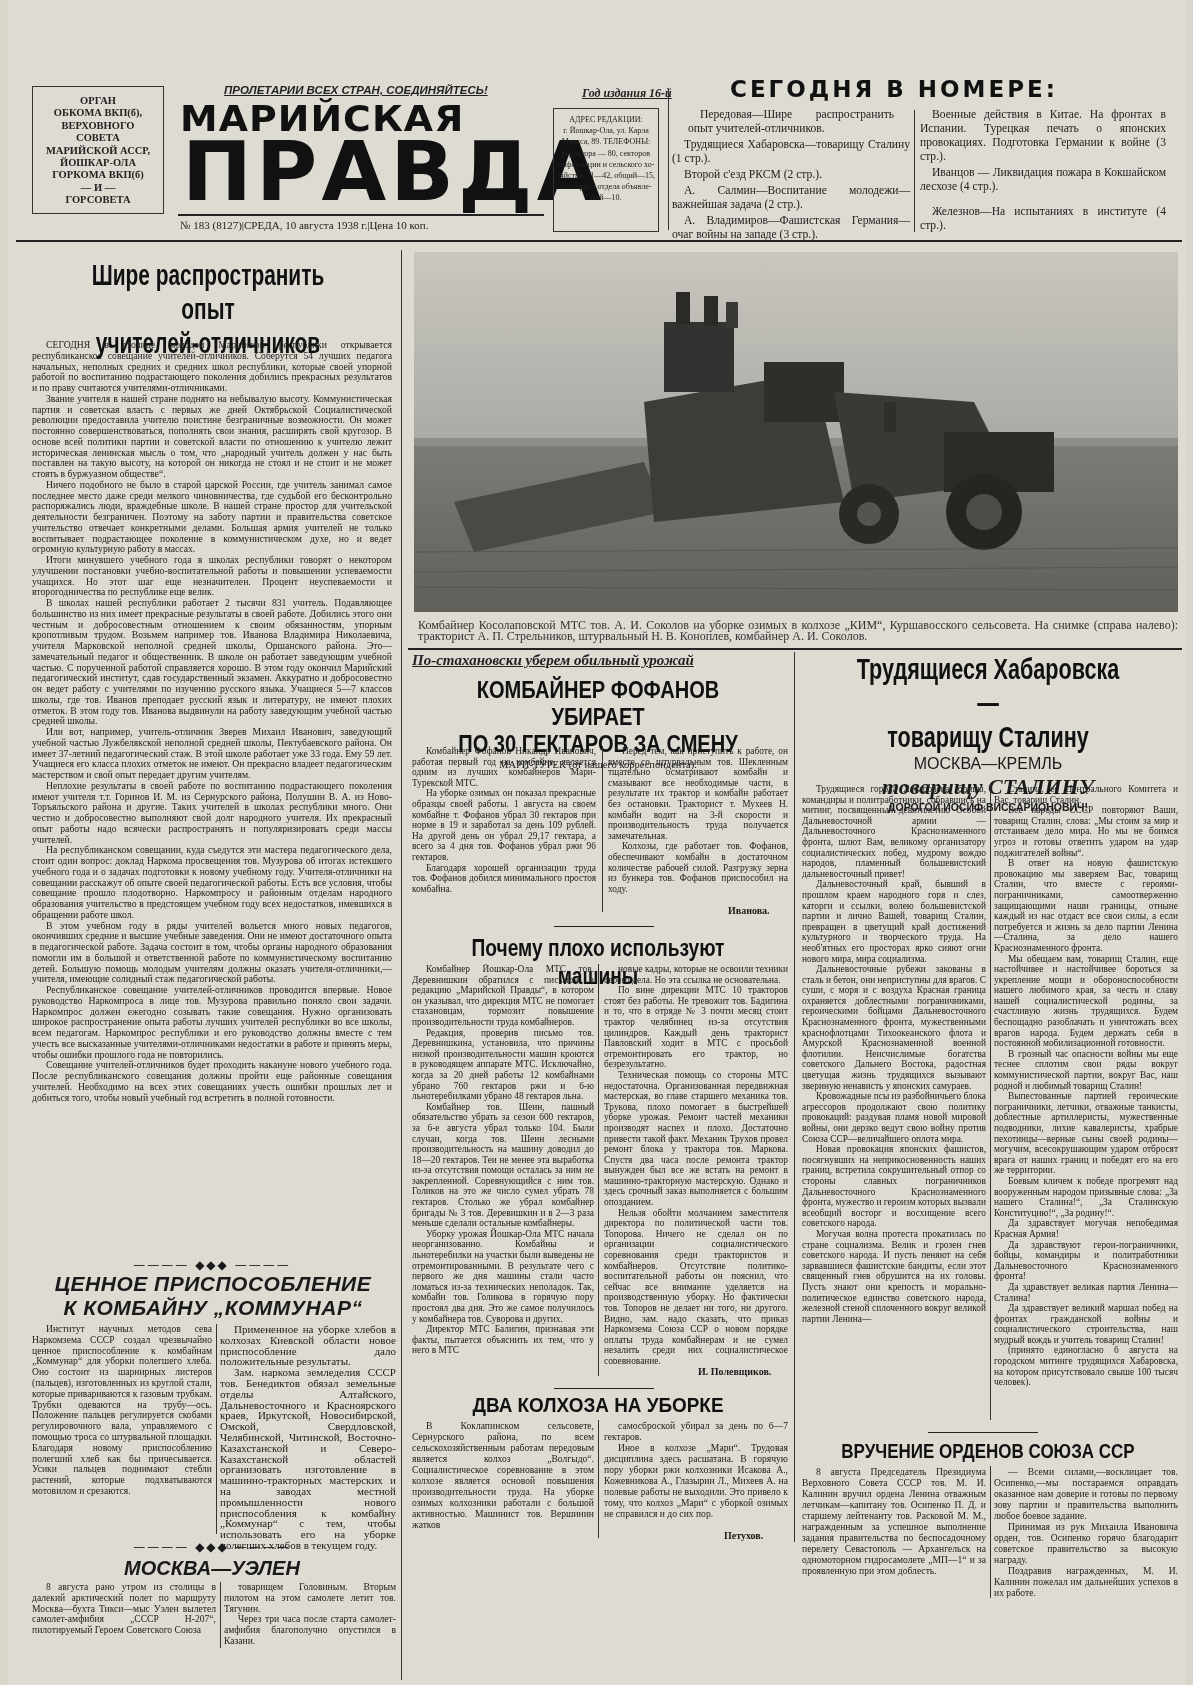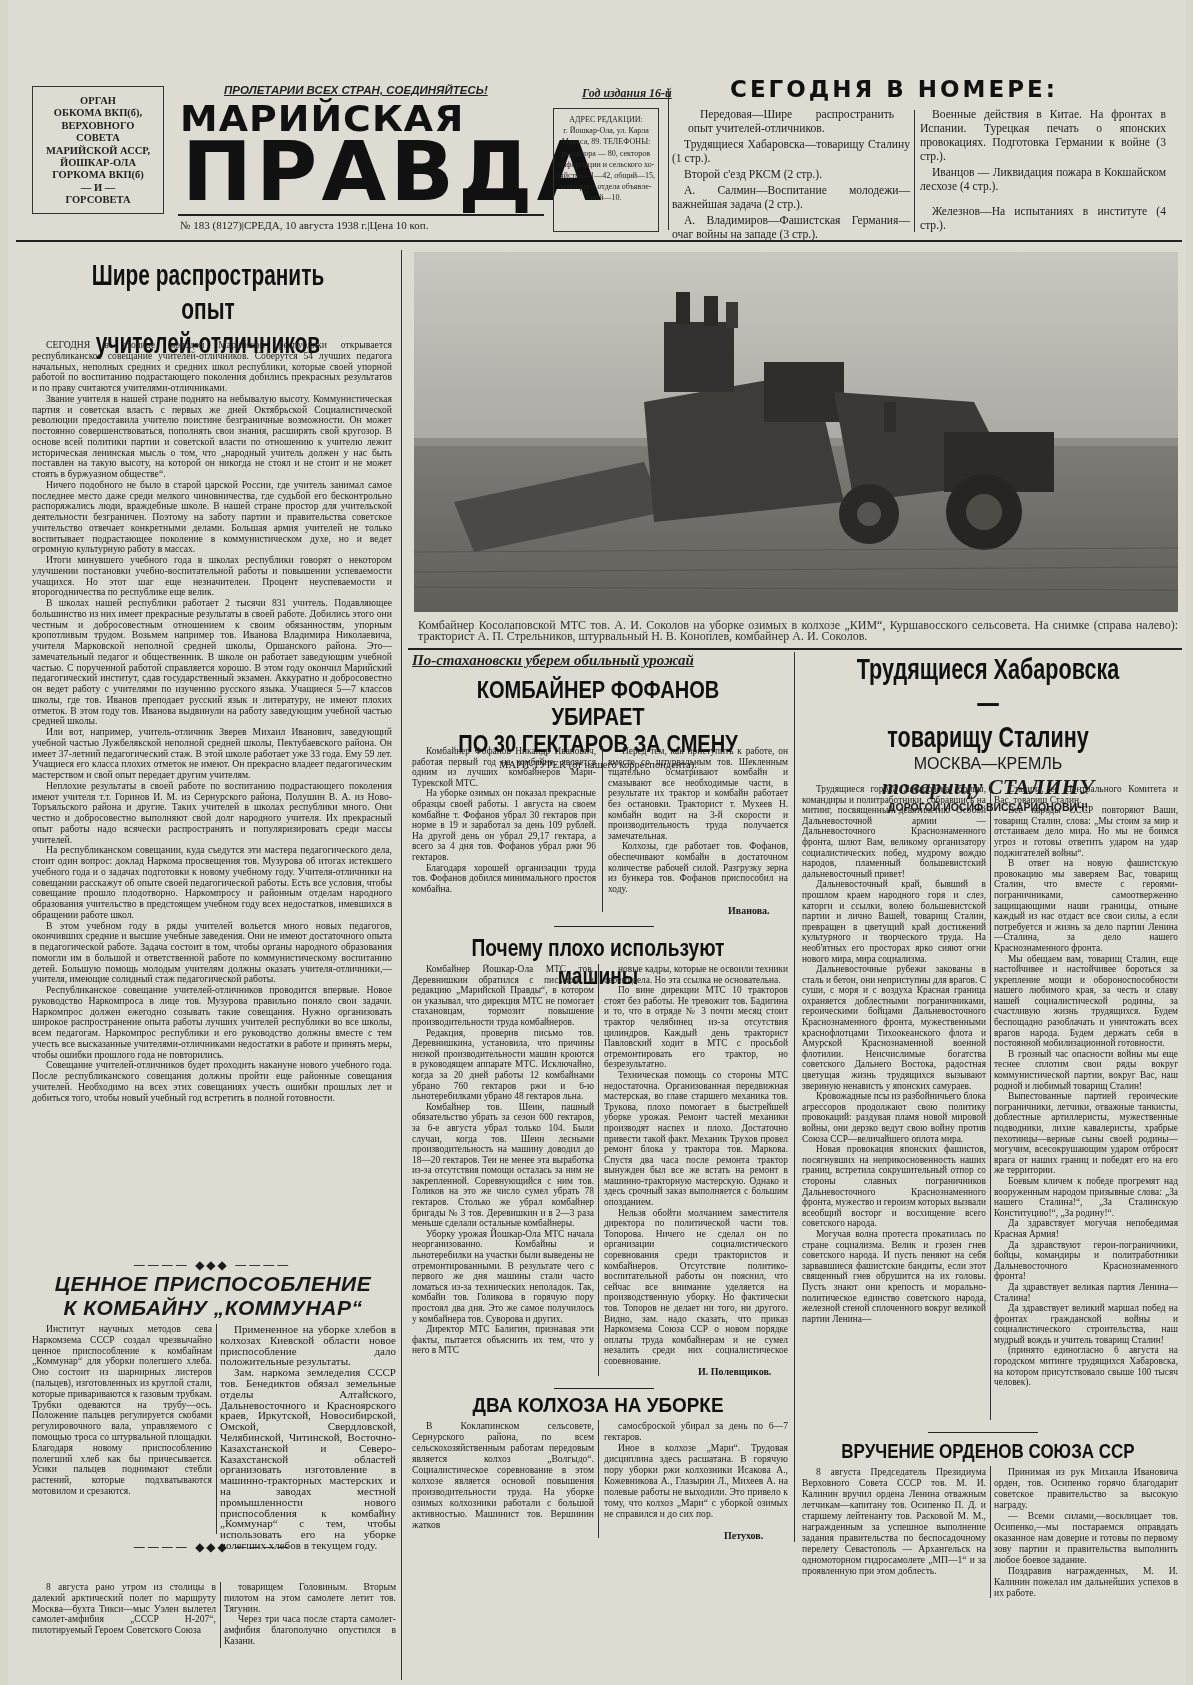--- a/index.html
+++ b/index.html
@@ -238,40 +238,41 @@
   <div class="rule" style="left:920px;top:1432px;width:110px;height:1px;"></div>
 
   <div class="abs center" style="left:790px;top:1438px;width:380px;">
     <div class="cond-title" style="font-size:20px;line-height:26px;transform:scaleX(0.85);">ВРУЧЕНИЕ ОРДЕНОВ СОЮЗА ССР</div>
   </div>
   <div class="abs body-text" id="orders-col1" style="left:794px;top:1466px;width:184px;font-size:9.6px;line-height:11px;">
       <p>8 августа Председатель Президиума Верховного Совета СССР тов. М. И. Калинин вручил ордена Ленина отважным летчикам—капитану тов. Осипенко П. Д. и старшему лейтенанту тов. Расковой М. М., награжденным за успешное выполнение задания правительства по беспосадочному перелету Севастополь — Архангельск на одномоторном гидросамолете „МП—1“ и за проявленную при этом доблесть.</p>
     </div>
   <div class="vline" style="left:982px;top:1466px;height:132px;"></div>
   <div class="abs body-text" id="orders-col2" style="left:986px;top:1466px;width:184px;font-size:9.6px;line-height:11px;">
+      <p>— Всеми силами,—восклицает тов. Осипенко,—мы постараемся оправдать оказанное нам доверие и готовы по первому зову партии и правительства выполнить любое боевое задание.</p>
       <p>Принимая из рук Михаила Ивановича орден, тов. Осипенко горячо благодарит советское правительство за высокую награду.</p>
-      <p>— Всеми силами,—восклицает тов. Осипенко,—мы постараемся оправдать оказанное нам доверие и готовы по первому зову партии и правительства выполнить любое боевое задание.</p>
       <p>Поздравив награжденных, М. И. Калинин пожелал им дальнейших успехов в их работе.</p>
     </div>
 
   <div class="abs center ornament" style="left:24px;top:1258px;width:360px;">———— ◆◆◆ ————</div>
   <div class="abs center" style="left:20px;top:1272px;width:370px;">
     <div class="italic-bold" style="font-size:21px;line-height:24px;letter-spacing:0.5px;">ЦЕННОЕ ПРИСПОСОБЛЕНИЕ</div>
     <div class="italic-bold" style="font-size:21px;line-height:24px;letter-spacing:0.5px;">К КОМБАЙНУ „КОММУНАР“</div>
   </div>
   <div class="abs body-text" id="kommunar-col1" style="left:24px;top:1324px;width:180px;font-size:9.6px;line-height:10.8px;">
       <p>Институт научных методов сева Наркомзема СССР создал чрезвычайно ценное приспособление к комбайнам „Коммунар“ для уборки полегшего хлеба. Оно состоит из шарнирных листеров (пальцев), изготовленных из круглой стали, которые привариваются к газовым трубкам. Трубки одеваются на трубу—ось. Положение пальцев регулируется скобами регулировочного вала, управляемого с помощью троса со штурвальной площадки. Благодаря новому приспособлению полегший хлеб как бы причесывается. Усики пальцев поднимают стебли растений, которые подхватываются мотовилом и срезаются.</p>
     </div>
   <div class="vline" style="left:208px;top:1324px;height:210px;"></div>
   <div class="abs body-text" id="kommunar-col2" style="left:212px;top:1324px;width:176px;font-size:11px;line-height:10.8px;">
       <p>Примененное на уборке хлебов в колхозах Киевской области новое приспособление дало положительные результаты.</p>
       <p>Зам. наркома земледелия СССР тов. Бенедиктов обязал земельные отделы Алтайского, Дальневосточного и Красноярского краев, Иркутской, Новосибирской, Омской, Свердловской, Челябинской, Читинской, Восточно-Казахстанской и Северо-Казахстанской областей организовать изготовление в машинно-тракторных мастерских и на заводах местной промышленности нового приспособления к комбайну „Коммунар“ с тем, чтобы использовать его на уборке полегших хлебов в текущем году.</p>
     </div>
 
   <div class="abs center ornament" style="left:24px;top:1540px;width:360px;">———— ◆◆◆ ————</div>
+  <div class="abs center italic-bold" style="left:24px;top:1556px;width:360px;font-size:20px;line-height:24px;">МОСКВА—УЭЛЕН</div>
   <div class="abs body-text" id="moscow-col1" style="left:24px;top:1582px;width:184px;font-size:9.6px;line-height:10.8px;">
       <p>8 августа рано утром из столицы в далекий арктический полет по маршруту Москва—бухта Тикси—мыс Уэлен вылетел самолет-амфибия „СССР Н-207“, пилотируемый Героем Советского Союза</p>
     </div>
   <div class="vline" style="left:212px;top:1582px;height:66px;"></div>
   <div class="abs body-text" id="moscow-col2" style="left:216px;top:1582px;width:172px;font-size:9.6px;line-height:10.8px;">
       <p>товарищем Головиным. Вторым пилотом на этом самолете летит тов. Тягунин.</p>
       <p>Через три часа после старта самолет-амфибия благополучно опустился в Казани.</p>
     </div>
 
 </div>

